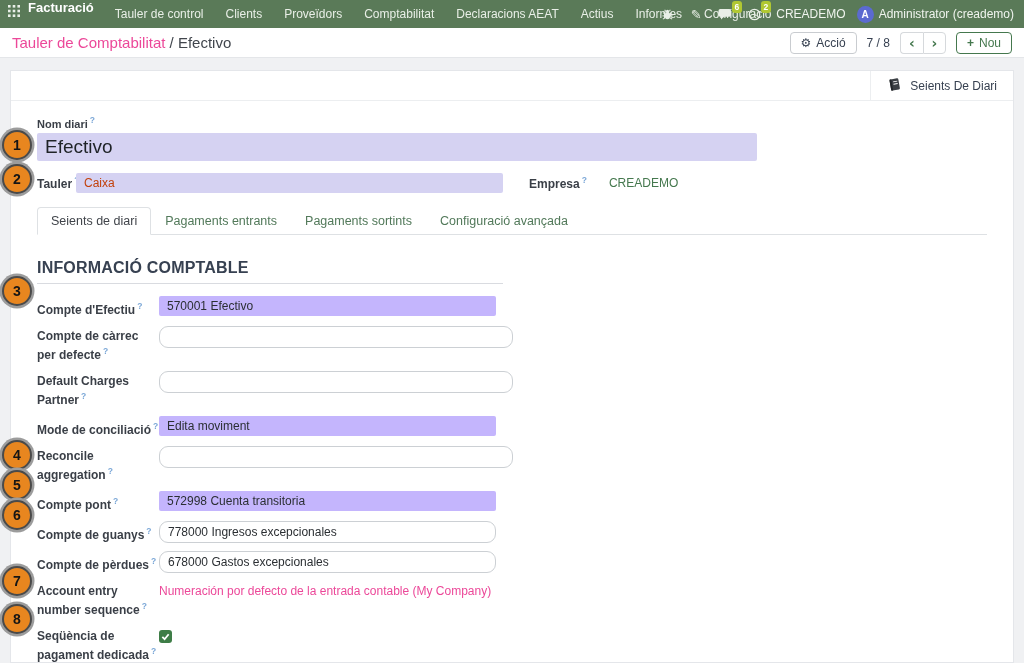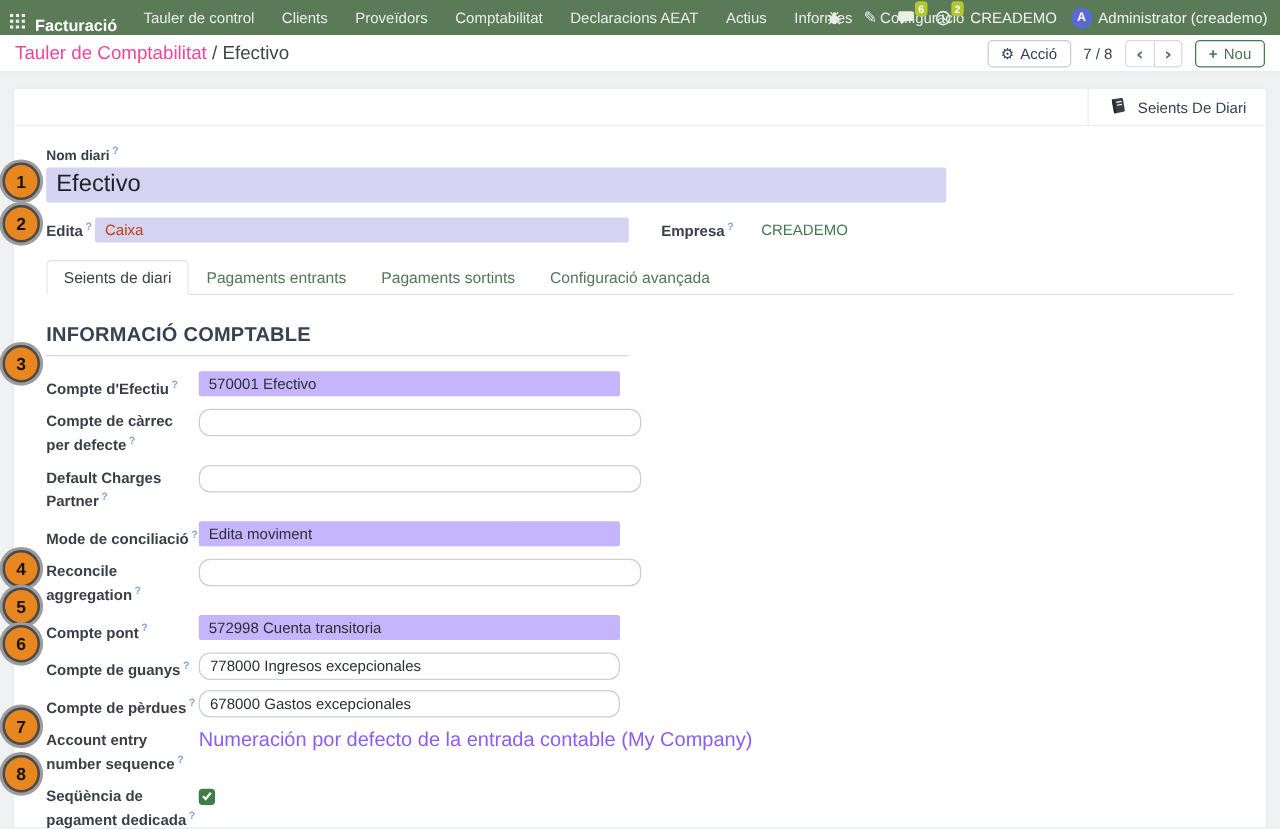--- a/index.html
+++ b/index.html
@@ -2,21 +2,21 @@
 <html><head>
 <meta charset="utf-8">
 <style>
   * { margin:0; padding:0; box-sizing:border-box; }
   html,body { width:1024px; height:663px; overflow:hidden;
     font-family:"Liberation Sans","DejaVu Sans",sans-serif; background:#f0f1f3; }
 
   
   .topbar { position:relative; height:28px; background:#5a7a58; color:#fff;
     display:flex; align-items:center; padding:0 8px; font-size:12px; }
-  .tb-left { display:flex; align-items:flex-end; gap:4px; flex:1; min-width:0; }
+  .tb-left { display:flex; align-items:flex-start; gap:4px; flex:1; min-width:0; }
   .tb-app { font-weight:bold; font-size:13px; padding:0 8px 0 4px; cursor:pointer; }
   .tb-item { padding:0 9px; line-height:28px; color:#e9efe7; cursor:pointer; white-space:nowrap; }
   .tb-right { display:flex; align-items:center; gap:7px; }
   .tb-icon { position:relative; width:22px; height:22px; display:flex; align-items:center;
     justify-content:center; cursor:pointer; }
   .badge { position:absolute; top:-2px; right:-6px; background:#b1c832; color:#fff;
     font-size:8.5px; font-weight:bold; line-height:10px; padding:1px 3px; border-radius:3px; }
   .avatar { width:17px; height:17px; border-radius:50%; background:#5b6ad0; color:#fff;
     font-size:10px; font-weight:bold; display:flex; align-items:center; justify-content:center; }
   .tb-user { color:#f0f4ee; padding-right:2px; white-space:nowrap; }
@@ -71,21 +71,21 @@
     padding-bottom:6px; font-size:16px; font-weight:bold; color:#374151; letter-spacing:.2px; }
   .fieldblock { margin-top:12px; }
   .frow { display:flex; align-items:flex-start; margin-bottom:8px; }
   .flabel { width:122px; flex:none; font-size:12px; font-weight:600; color:#3a3f47;
     line-height:15px; padding-top:3px; }
   .finput { height:20px; font-size:12px; color:#2b2f33; line-height:20px; padding:0 8px; }
   .hl { width:337px; background:#c4b5fd; border-radius:2px; }
   .bordered { width:337px; background:#fff; border:1px solid #ccd0d4; border-radius:9px;
     height:22px; line-height:20px; }
   .empty { width:354px; }
-  .linkval { font-size:16px; color:#8b5cf6; line-height:15px; padding-top:3px; cursor:pointer; }
+  .linkval { font-size:12px; color:#ec4899; line-height:15px; padding-top:3px; cursor:pointer; }
   .checkbox { width:13px; height:13px; background:#3e7d47; border-radius:3px; margin-top:4px;
     display:flex; align-items:center; justify-content:center; cursor:pointer; }
 
   
   .marker { position:absolute; left:2px; width:30px; height:30px; border-radius:50%;
     background:#e8861f; border:2px solid #4a4a4a; box-shadow:0 0 0 2.5px #9c9c9c;
     display:flex; align-items:center; justify-content:center;
     font-size:14px; font-weight:bold; color:#151515; z-index:50; }
 </style>
 </head>
@@ -207,21 +207,21 @@
 
     <div class="formbody">
 
       <div class="biglabel">
         <span>Nom diari</span><sup class="fsup">?</sup>
       </div>
       <div class="biginput">Efectivo</div>
 
       <div class="row-inline">
         <span class="flabel-inline">
-          <span>Edita</span><sup class="fsup">?</sup>
+          <span>Tauler</span><sup class="fsup">?</sup>
         </span>
         <div class="tipus-input">Caixa</div>
         <span class="empresa-label">
           <span>Empresa</span><sup class="fsup">?</sup>
         </span>
         <span class="empresa-val">CREADEMO</span>
       </div>
 
       <div class="tabs">
         <div class="tab active">Seients de diari</div>

